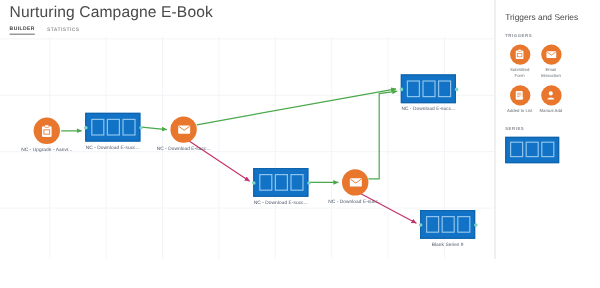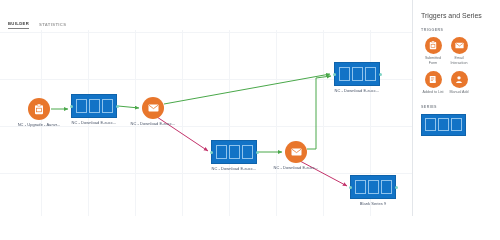--- a/index.html
+++ b/index.html
@@ -118,20 +118,21 @@
   #series-block .cell {
     width: 11px; height: 13px;
     border: 1.4px solid #8fc3ec; background: #1273c6;
   }
 </style>
 </head>
 <body>
 
 <div id="app">
 
+  <div id="page-title">Nurturing Campagne E-Book</div>
 
   <div id="tabbar">
     <div class="tab active">BUILDER</div>
     <div class="tab">STATISTICS</div>
   </div>
 
   <div id="canvas">
 
     <svg id="edges" viewBox="0 0 412 186">
       <defs>

